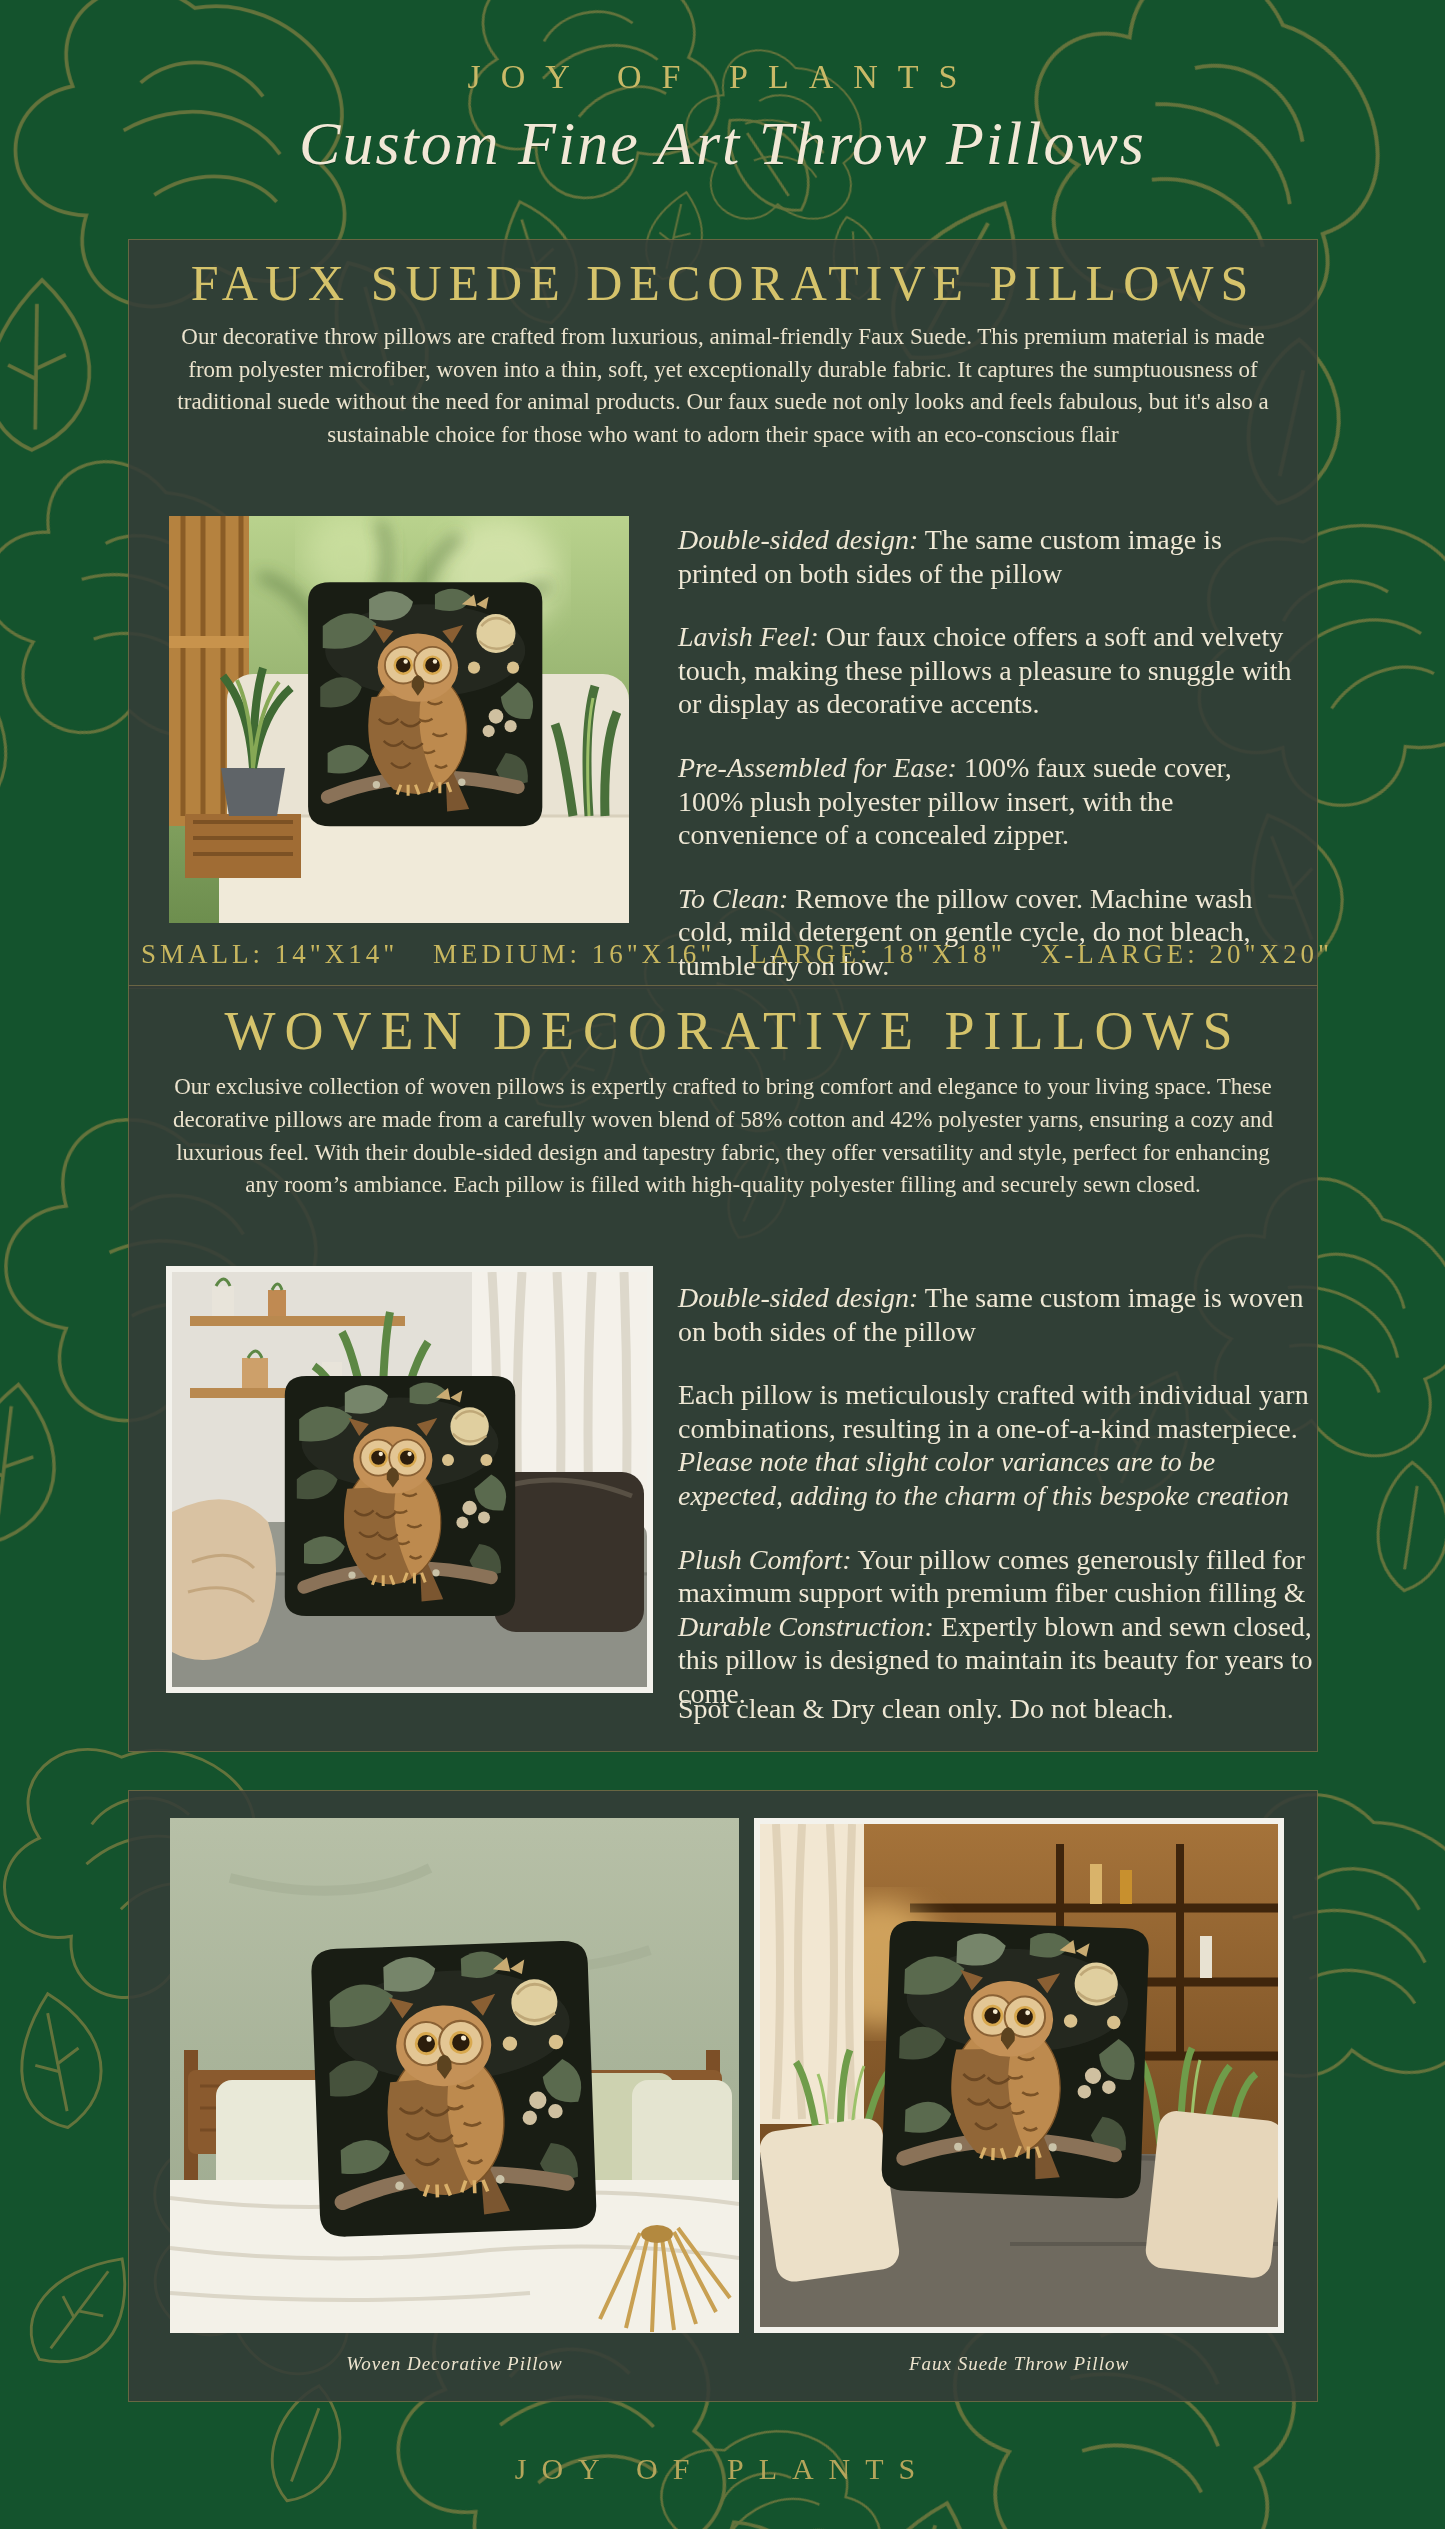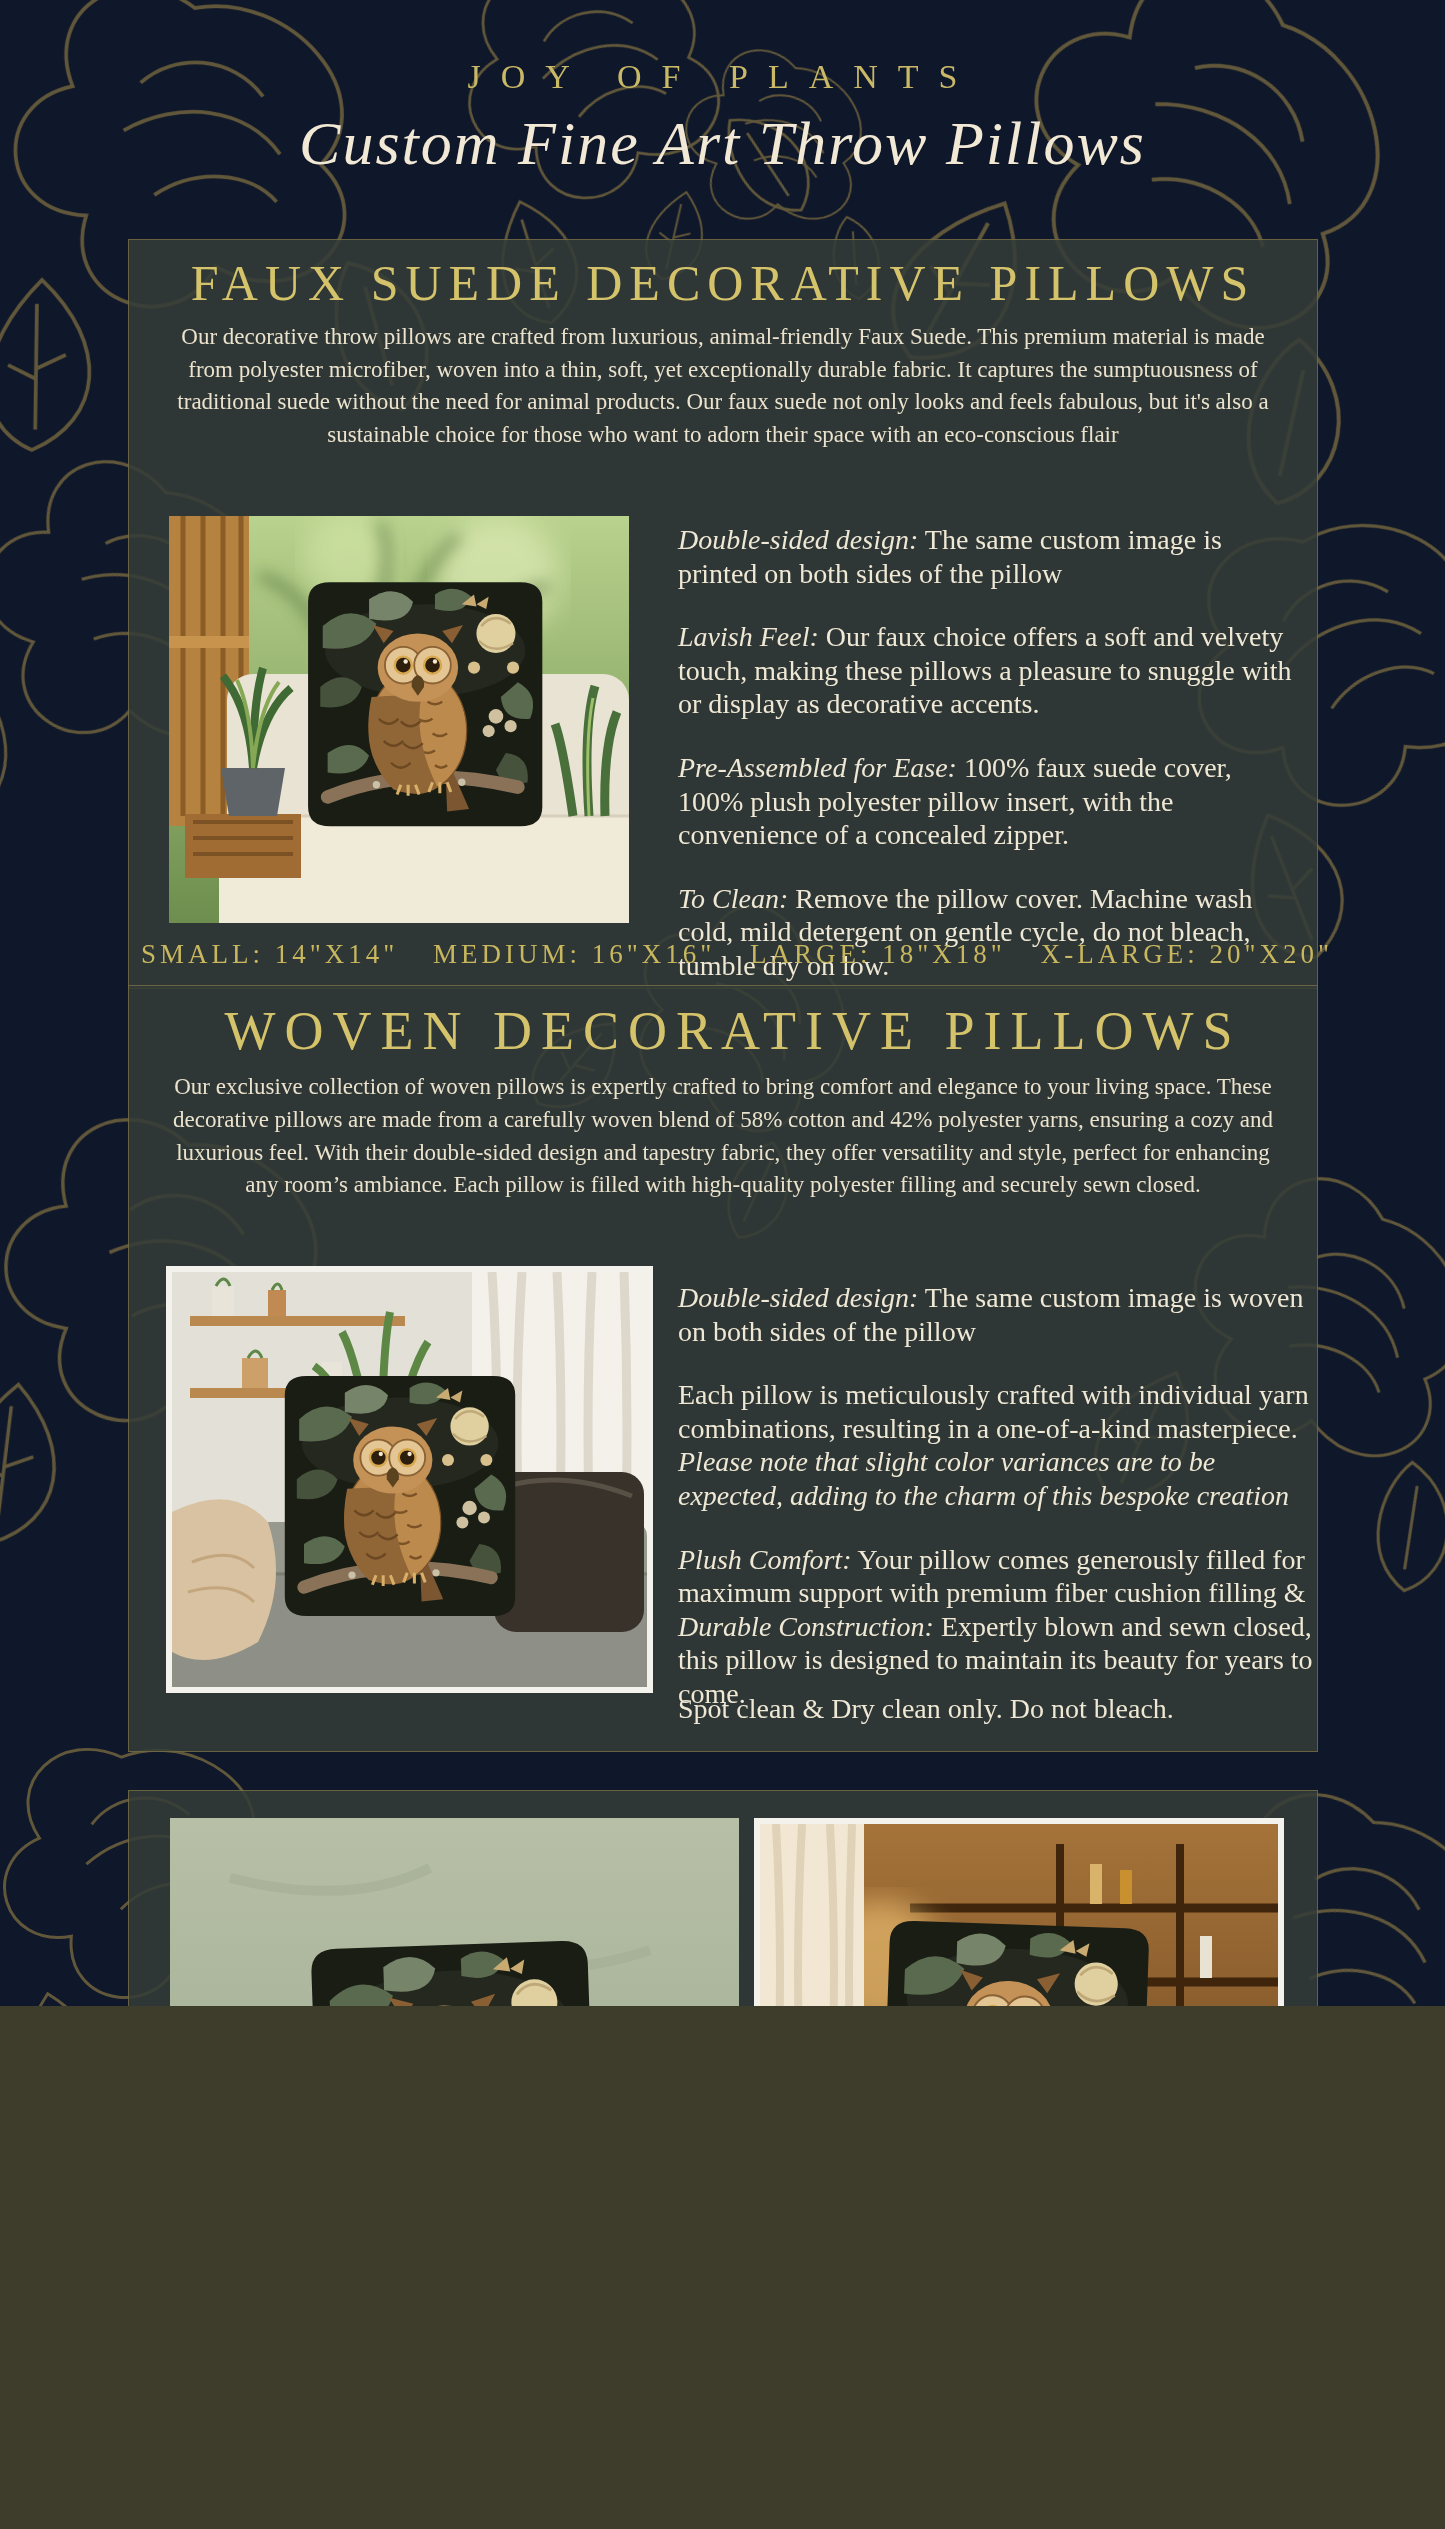--- a/index.html
+++ b/index.html
@@ -1,17 +1,17 @@
 <!DOCTYPE html>
 <html><head>
 <meta charset="utf-8">
 <style>
   html,body{margin:0;padding:0;background:#3e3d2b;}
-  .page{position:relative;width:1445px;height:2006px;overflow:hidden;
-        background:#0f172a;font-family:"Liberation Serif",serif;}
+  .page{position:relative;width:1445px;height:2529px;overflow:hidden;
+        background:#14532d;font-family:"Liberation Serif",serif;}
   .pattern{position:absolute;inset:0;z-index:0;pointer-events:none;}
   
   .brand{position:absolute;left:0;width:100%;text-align:center;z-index:2;
          color:#c9b967;letter-spacing:20px;font-size:34px;font-weight:400;}
   .brand-top{top:58px;}
   .tagline{position:absolute;top:108px;left:0;width:100%;text-align:center;z-index:2;
            font-style:italic;font-size:62px;color:#f1e8d6;letter-spacing:2px;
            font-family:Liberation Serif, serif;text-shadow:0 1px 0 rgba(0,0,0,.25);}
   
   .panel{position:absolute;left:128px;width:1190px;z-index:1;

